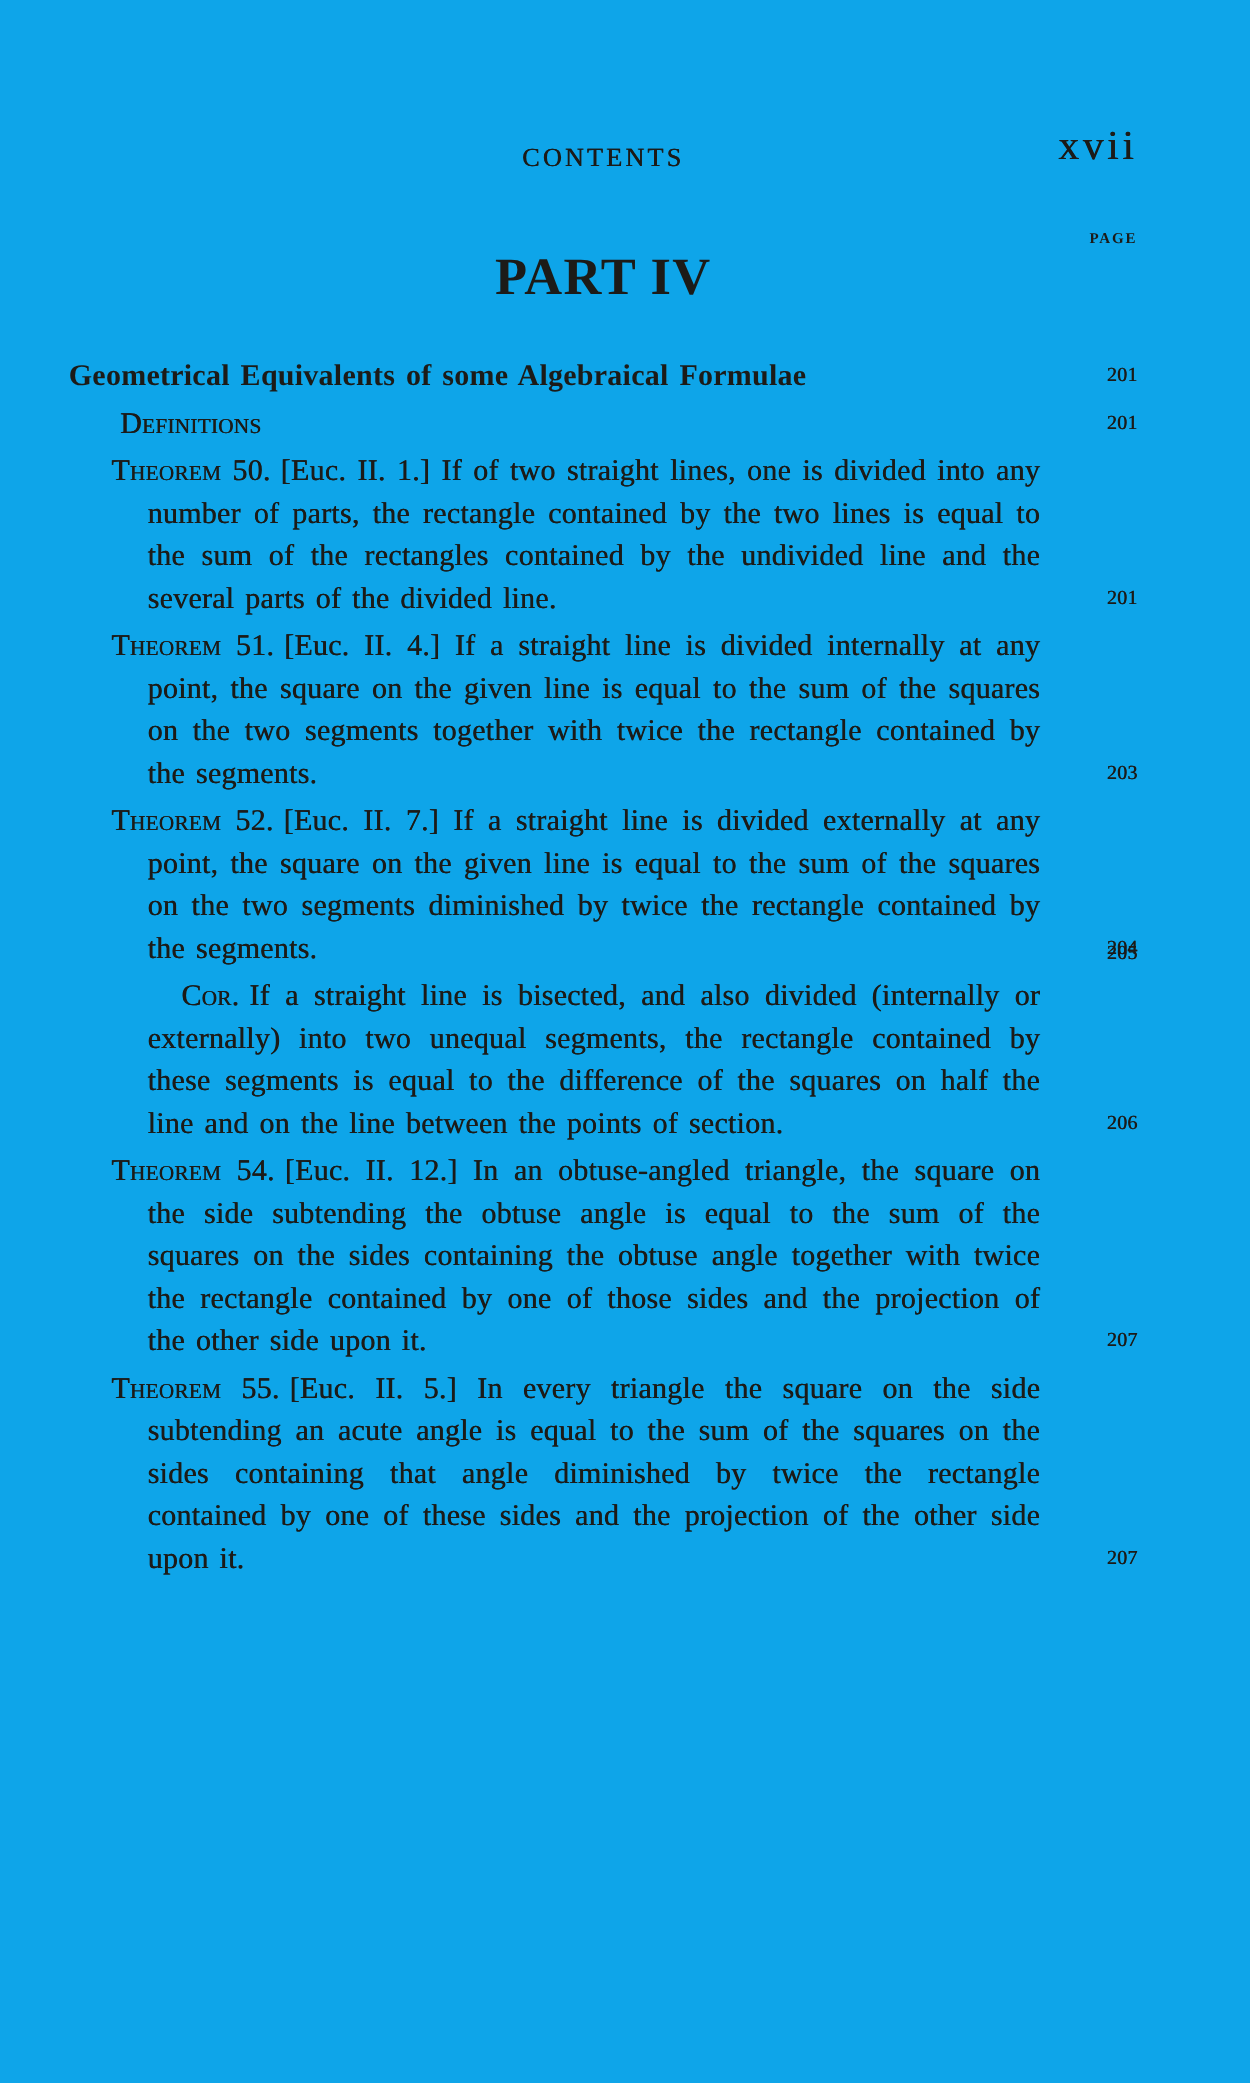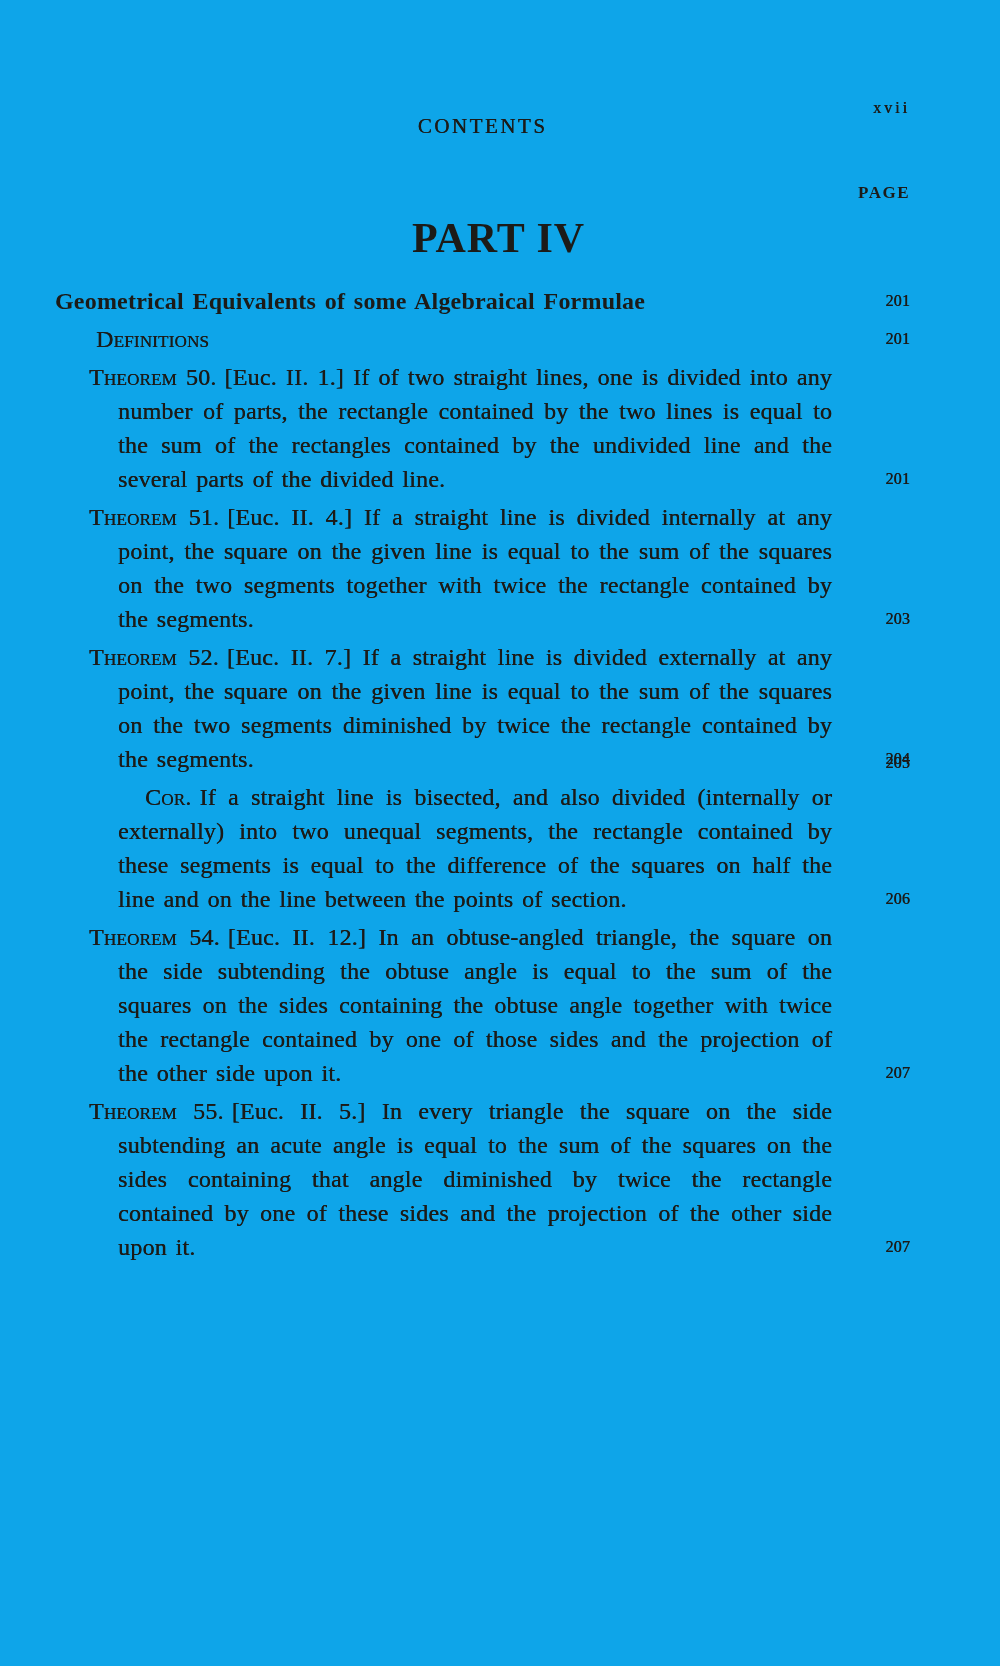--- a/index.html
+++ b/index.html
@@ -24,36 +24,36 @@
     top: 114px; left: 0;
     width: 100%;
     text-align: center;
     font-size: 21px;
     letter-spacing: 2.5px;
     text-shadow: 0.4px 0 currentColor;
   }
   .folio {
     position: absolute;
     top: 99px; right: 0;
-    font-size: 16px;
+    font-size: 33px;
     letter-spacing: 3px;
     text-shadow: 0.4px 0 currentColor;
   }
   .page-col-label {
     position: absolute;
     top: 183px; right: 0;
-    font-size: 17px;
+    font-size: 12px;
     font-weight: 700;
     letter-spacing: 1.5px;
   }
   .part-heading {
     position: absolute;
     top: 198px; left: 0;
     width: 100%;
-    margin: 16px;
+    margin: 0;
     text-align: center;
     font-size: 42px;
     font-weight: 700;
     letter-spacing: 1px;
   }
   .entries {
     position: absolute;
     top: 284px; left: 0; right: 0;
   }
   .entry {

